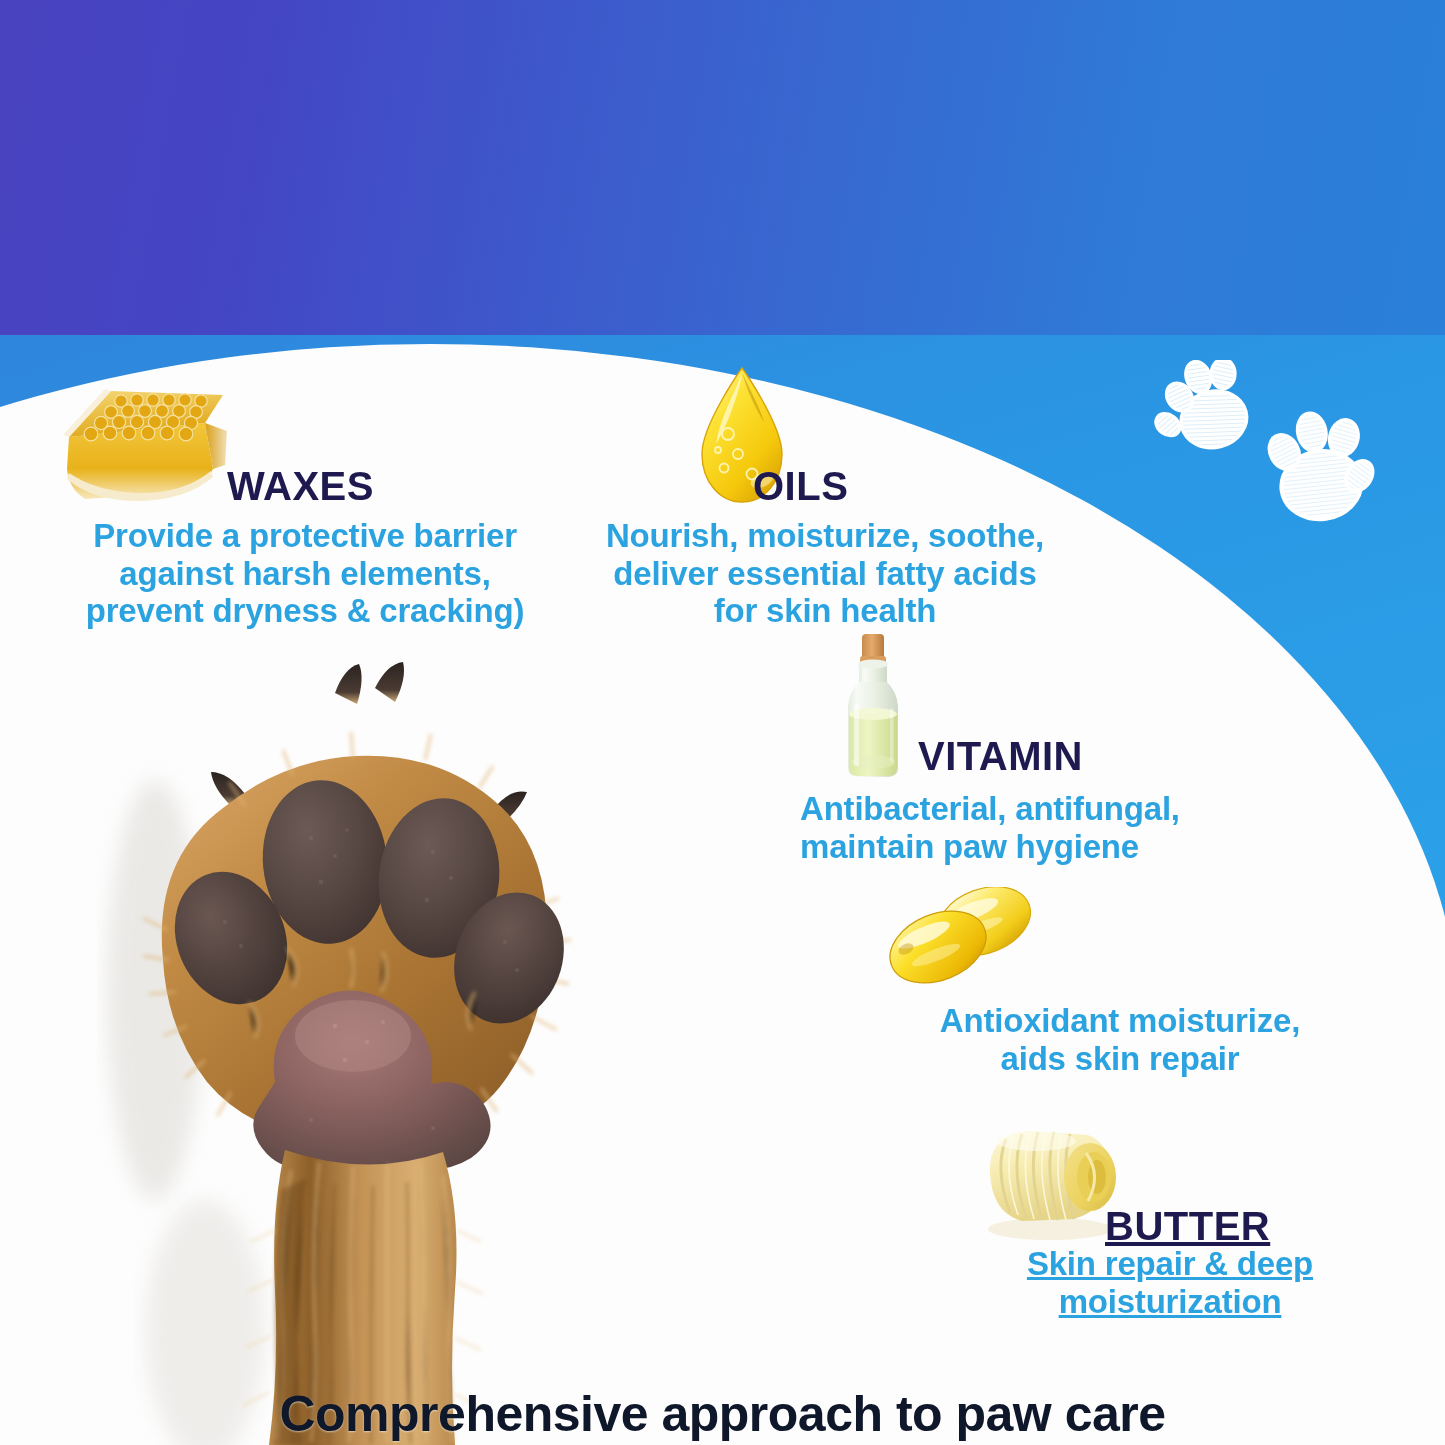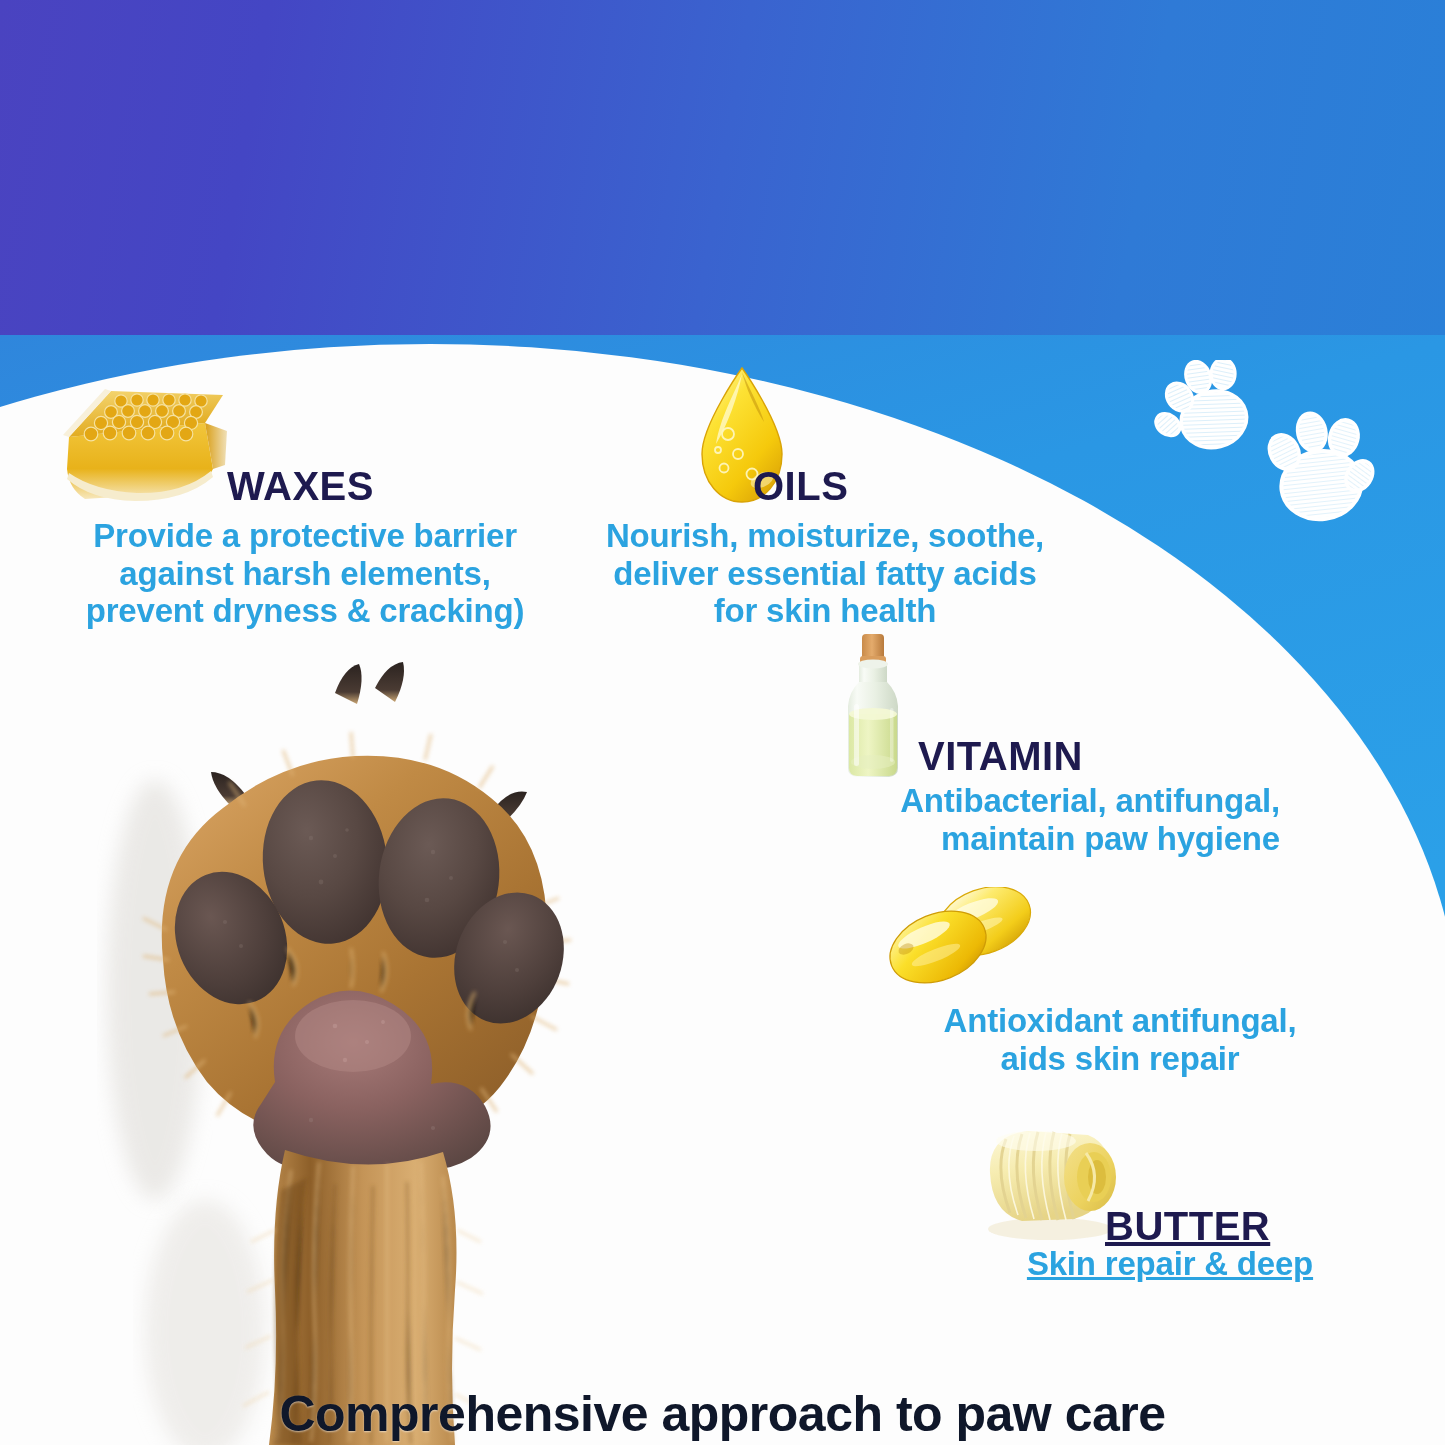--- a/index.html
+++ b/index.html
@@ -86,21 +86,21 @@
   
   #block-oils { left:575px; top:365px; width:500px; }
   #block-oils .head-row { position:relative; height:150px; }
   #block-oils .block-head { position:absolute; left:178px; top:100px; }
   #block-oils .block-body { text-align:center; margin-top:2px; }
 
   
   #block-extracts { left:800px; top:635px; width:480px; }
   #block-extracts .head-row { position:relative; height:145px; }
   #block-extracts .block-head { position:absolute; left:118px; top:100px; }
-  #block-extracts .block-body { text-align:right; margin-top:2px; }
+  #block-extracts .block-body { text-align:left; margin-top:10px; }
 
   
   #block-vitamin { left:880px; top:895px; width:480px; }
   #block-vitamin .head-row { position:relative; height:103px; }
   #block-vitamin .block-head { position:absolute; left:135px; top:62px; }
   #block-vitamin .block-body { text-align:center; margin-top:4px; }
 
   
   #block-butter { left:970px; top:1125px; width:400px; }
   #block-butter .head-row { position:relative; height:118px; }
@@ -365,21 +365,21 @@
         <ellipse cx="92" cy="24" rx="28" ry="8" fill="#fffdea" opacity="0.75" transform="rotate(-22 92 24)"></ellipse>
         <ellipse cx="100" cy="40" rx="24" ry="5" fill="#fff6b8" opacity="0.55" transform="rotate(-20 100 40)"></ellipse>
 
         <ellipse cx="58" cy="60" rx="50" ry="33" fill="url(#capA)" stroke="#cf9c05" stroke-width="1.2" transform="rotate(-22 58 60)"></ellipse>
         <ellipse cx="44" cy="48" rx="28" ry="8" fill="#fffce2" opacity="0.8" transform="rotate(-24 44 48)"></ellipse>
         <ellipse cx="56" cy="68" rx="26" ry="6" fill="#fff2a6" opacity="0.5" transform="rotate(-22 56 68)"></ellipse>
         <ellipse cx="26" cy="62" rx="8" ry="5" fill="#b68204" opacity="0.35" transform="rotate(-25 26 62)"></ellipse>
       </svg>
     </div>
     <div class="block-body">
-      <div>Antioxidant antifungal,</div>
+      <div>Antioxidant moisturize,</div>
       <div>aids skin repair</div>
     </div>
   </div>
 
   <div class="block" id="block-butter">
     <div class="head-row">
       <svg class="ico" style="left:0px;top:-8px;" width="185" height="128" viewBox="0 0 185 128">
         <defs>
           <linearGradient id="butG" x1="0" y1="0" x2="0.3" y2="1">
             <stop offset="0%" stop-color="#fdf8da"></stop>
@@ -414,20 +414,21 @@
         <ellipse cx="124" cy="60" rx="17" ry="25" fill="#e9cf55"></ellipse>
         <ellipse cx="127" cy="60" rx="9" ry="17" fill="#dcbd3e"></ellipse>
         <path d="M 116 36 Q 132 58 118 84" stroke="#f6e9a8" stroke-width="3" fill="none"></path>
 
         <ellipse cx="66" cy="24" rx="40" ry="10" fill="#fffdf0" opacity="0.6"></ellipse>
       </svg>
       <div class="block-head">BUTTER</div>
     </div>
     <div class="block-body">
       <div>Skin repair &amp; deep</div>
+      <div>moisturization</div>
     </div>
   </div>
 
   <div class="paw-photo">
     <svg width="620" height="815" viewBox="0 0 620 815">
       <defs>
         <linearGradient id="furMain" x1="0.1" y1="0" x2="0.9" y2="1">
           <stop offset="0%" stop-color="#d9a463"></stop>
           <stop offset="30%" stop-color="#c08a45"></stop>
           <stop offset="62%" stop-color="#a97433"></stop>

